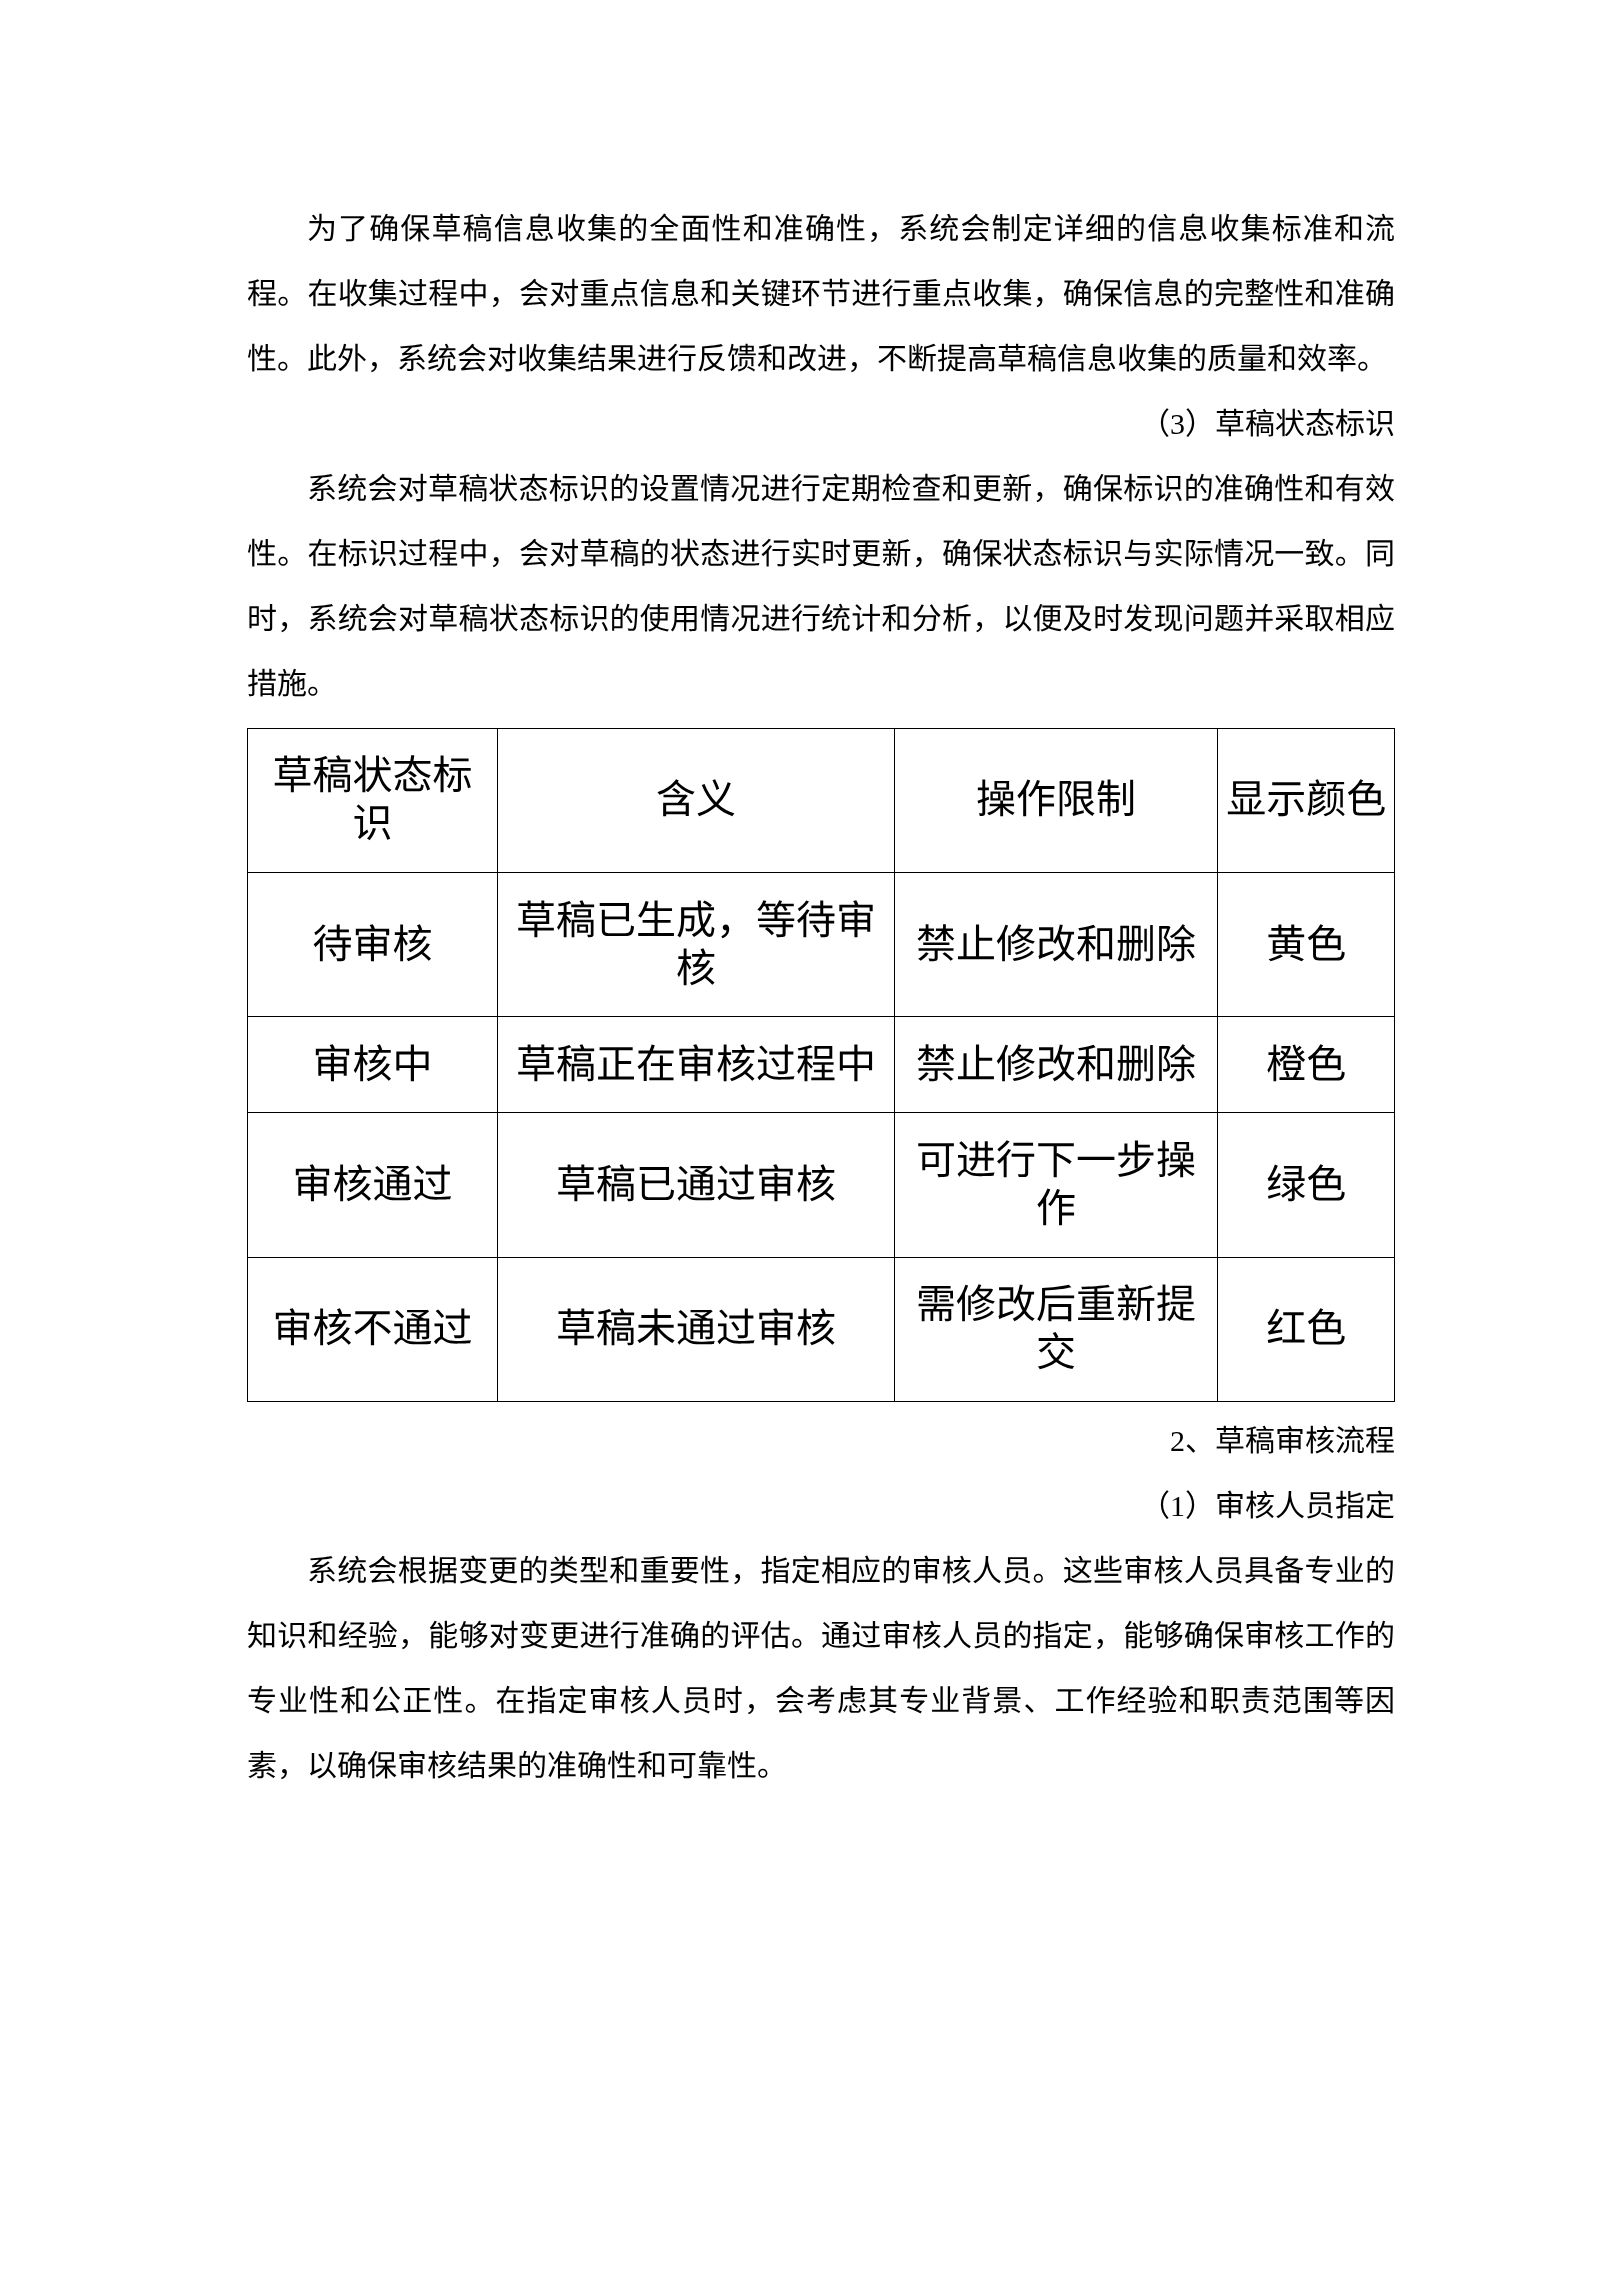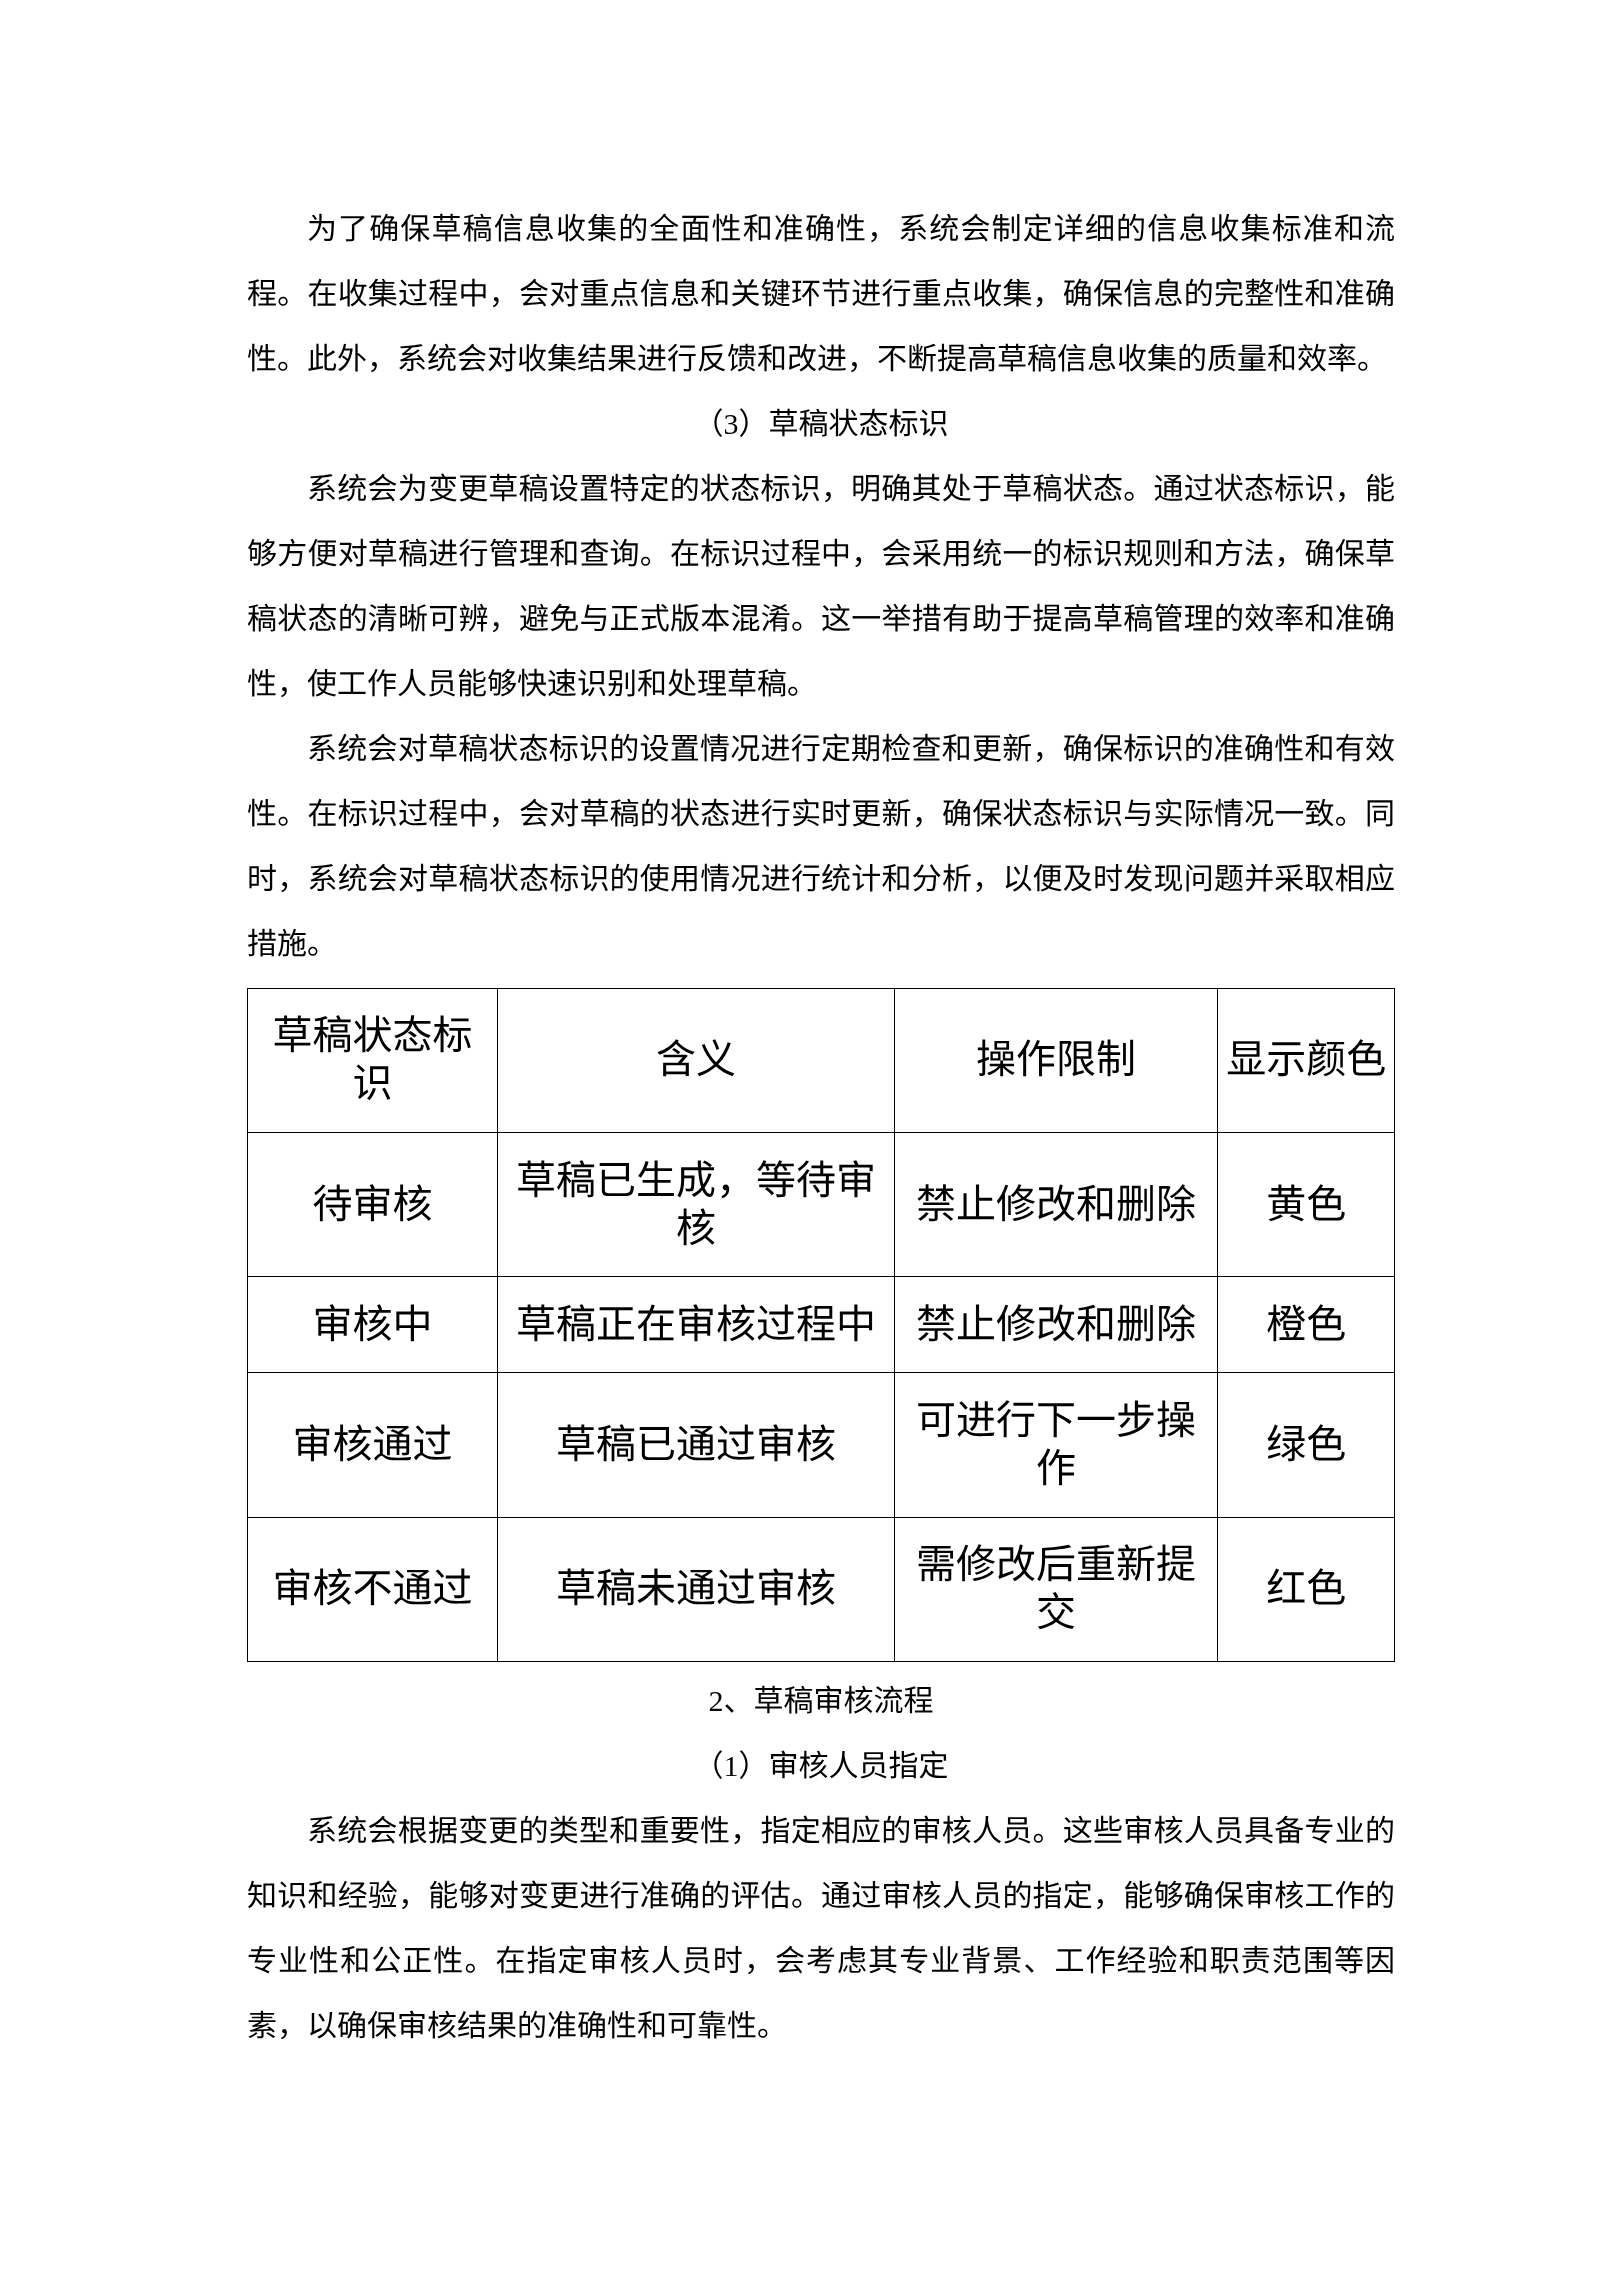--- a/index.html
+++ b/index.html
@@ -23,21 +23,21 @@
   }
   .body-text {
     margin: 0;
     text-indent: 2em;
     text-align: justify;
     word-break: break-all;
   }
   .heading {
     margin: 0;
     text-indent: 0;
-    text-align: center;
+    text-align: right;
   }
   table.status-table {
     width: 100%;
     border-collapse: collapse;
     table-layout: fixed;
     margin: 11.8px 0 6.5px 0;
   }
   table.status-table col.c1 { width: 21.8%; }
   table.status-table col.c2 { width: 34.6%; }
   table.status-table col.c3 { width: 28.2%; }
@@ -56,21 +56,20 @@
 </style>
 </head>
 <body>
 
 <div class="page">
 
   <p class="body-text">为了确保草稿信息收集的全面性和准确性，系统会制定详细的信息收集标准和流程。在收集过程中，会对重点信息和关键环节进行重点收集，确保信息的完整性和准确性。此外，系统会对收集结果进行反馈和改进，不断提高草稿信息收集的质量和效率。</p>
 
   <p class="heading">（3）草稿状态标识</p>
 
-  <p class="body-text">系统会为变更草稿设置特定的状态标识，明确其处于草稿状态。通过状态标识，能够方便对草稿进行管理和查询。在标识过程中，会采用统一的标识规则和方法，确保草稿状态的清晰可辨，避免与正式版本混淆。这一举措有助于提高草稿管理的效率和准确性，使工作人员能够快速识别和处理草稿。</p>
 
   <p class="body-text">系统会对草稿状态标识的设置情况进行定期检查和更新，确保标识的准确性和有效性。在标识过程中，会对草稿的状态进行实时更新，确保状态标识与实际情况一致。同时，系统会对草稿状态标识的使用情况进行统计和分析，以便及时发现问题并采取相应措施。</p>
 
 
   <table class="status-table">
     <colgroup>
       <col class="c1">
         <col class="c2">
         <col class="c3">
         <col class="c4">

